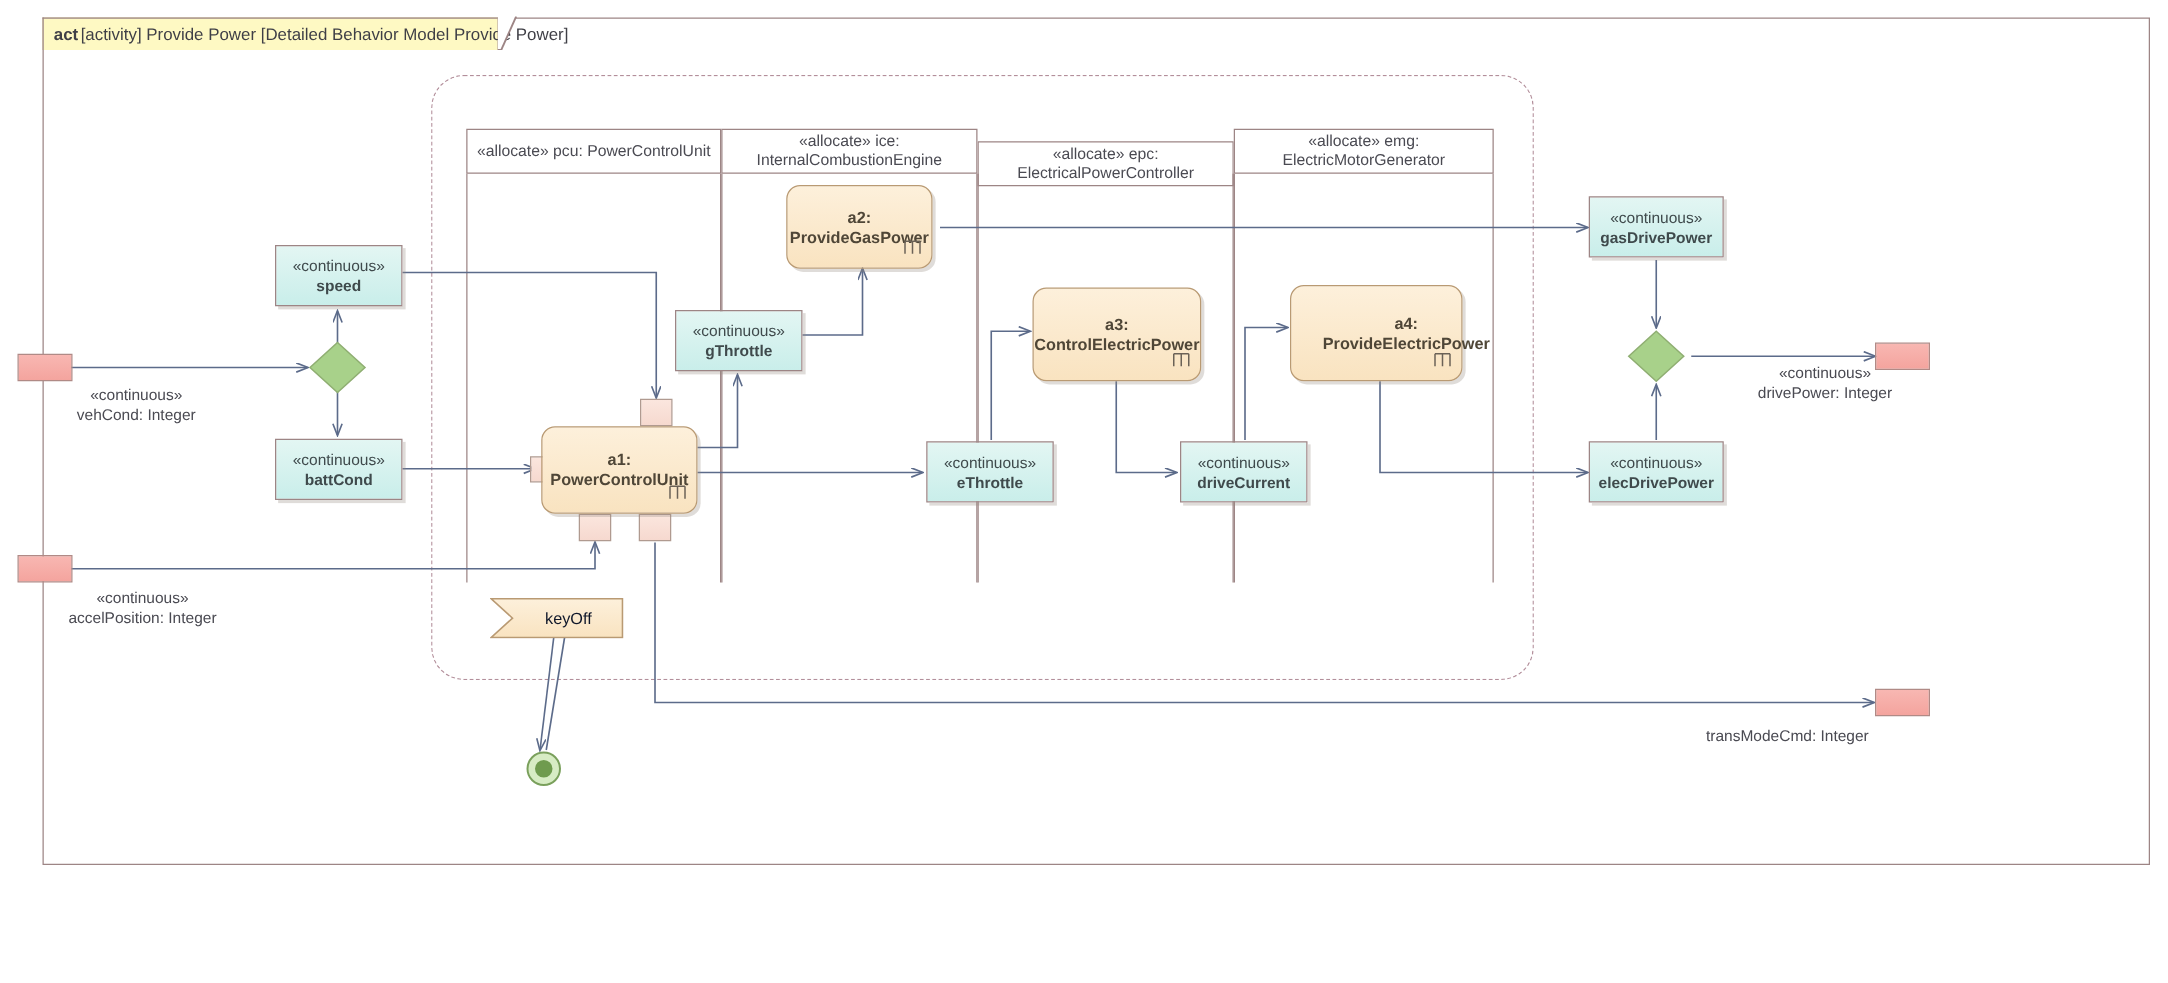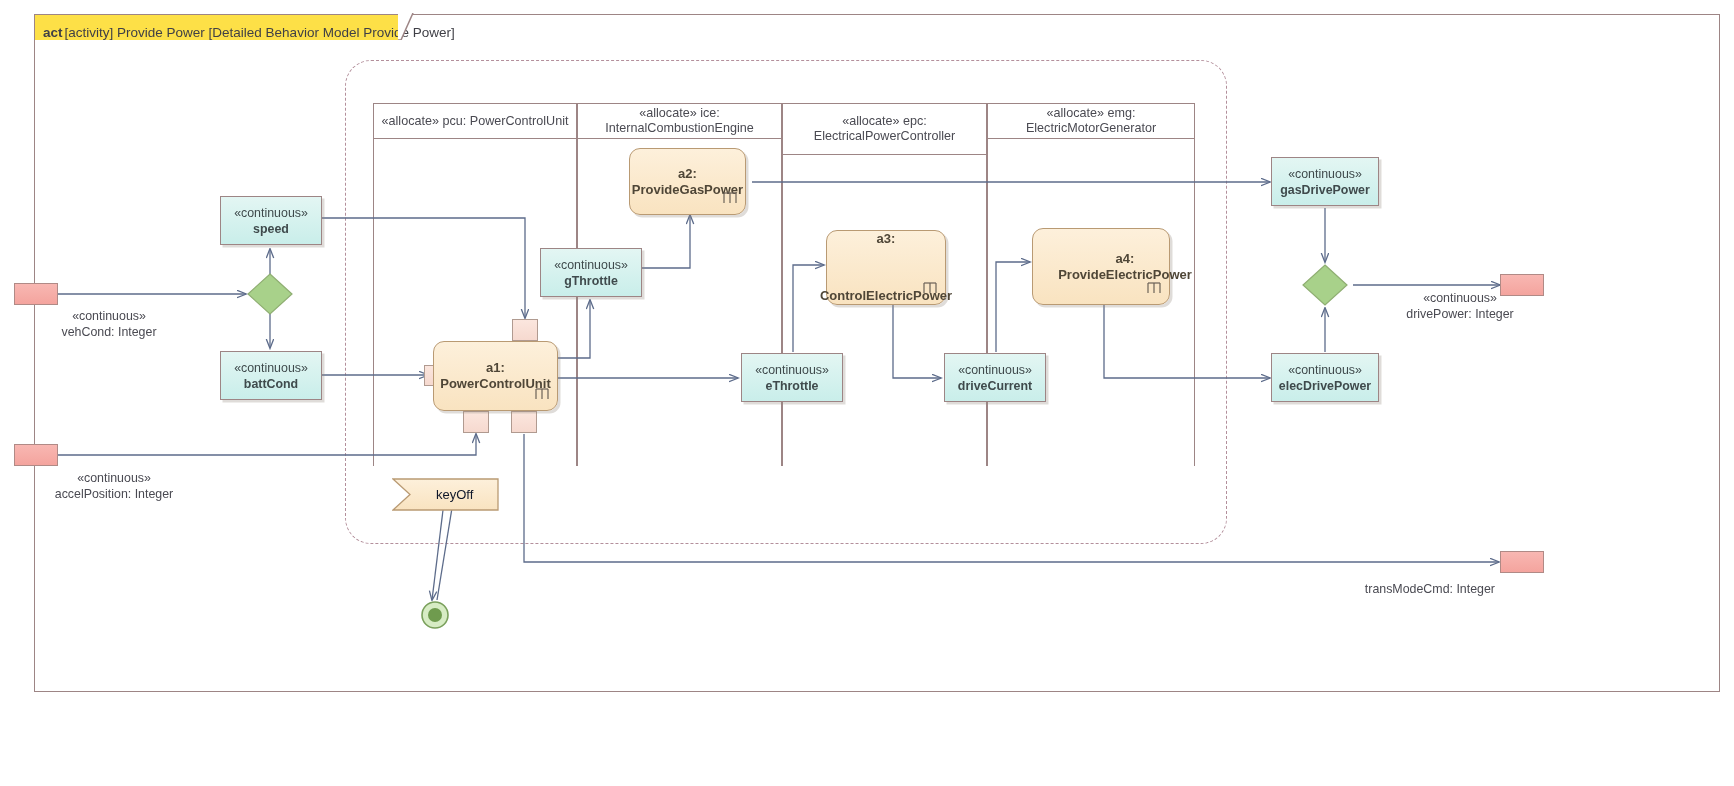--- a/index.html
+++ b/index.html
@@ -2,22 +2,22 @@
 <html><head>
 <meta charset="utf-8">
 <style>
   html,body{margin:0;padding:0;background:#ffffff;}
   body{width:1734px;height:786px;position:relative;font-family:"Liberation Sans",sans-serif;color:#4a4a52;overflow:hidden;}
   #stage{position:absolute;left:0;top:0;width:1734px;height:786px;}
   svg.wires{position:absolute;left:0;top:0;width:1734px;height:786px;pointer-events:none;}
 
   
   .frame{position:absolute;border:1.5px solid #9d8585;background:#fff;}
-  .frame-tab{position:absolute;height:26px;background:#fde047;border:1.5px solid #9d8585;
-    border-bottom:none;display:flex;align-items:flex-end;padding:0 8px;box-sizing:border-box;
+  .frame-tab{position:absolute;height:26px;background:#fef9c3;border:1.5px solid #9d8585;
+    border-bottom:none;display:flex;align-items:center;padding:0 8px;box-sizing:border-box;
     font-size:13.5px;white-space:nowrap;color:#3f3f46;}
   .frame-tab .kw{font-weight:bold;margin-right:2px;}
   .tab-notch{position:absolute;width:26px;height:27px;overflow:hidden;}
   .tab-notch svg{display:block;}
 
   
   .dashed-region{position:absolute;border:1.4px dashed #b38f9b;border-radius:26px;background:transparent;}
   .lane-head{position:absolute;box-sizing:border-box;border:1.2px solid #9d8585;background:#fff;
     display:flex;flex-direction:column;align-items:center;justify-content:center;
     font-size:12.6px;line-height:15px;text-align:center;color:#4a4a52;}
@@ -82,21 +82,21 @@
 
   <div class="dashed-region" style="left:345px;top:60px;width:880px;height:482px;"></div>
 
   <div class="lane-head" style="left:373px;top:103px;width:204px;height:36px;">
     <span>«allocate» pcu: PowerControlUnit</span>
   </div>
   <div class="lane-head" style="left:577px;top:103px;width:205px;height:36px;">
     <span>«allocate» ice:</span>
     <span>InternalCombustionEngine</span>
   </div>
-  <div class="lane-head" style="left:782px;top:103px;width:205px;height:52px;">
+  <div class="lane-head" style="left:782px;top:113px;width:205px;height:36px;">
     <span>«allocate» epc:</span>
     <span>ElectricalPowerController</span>
   </div>
   <div class="lane-head" style="left:987px;top:103px;width:208px;height:36px;">
     <span>«allocate» emg:</span>
     <span>ElectricMotorGenerator</span>
   </div>
 
   <div class="lane-body" style="left:373px;top:139px;width:204px;height:327px;"></div>
   <div class="lane-body" style="left:577px;top:139px;width:205px;height:327px;"></div>
@@ -255,21 +255,21 @@
           <g stroke="#6b6257" stroke-width="1.2" fill="none">
         <path d="M1,1 L13,1"></path>
             <path d="M1,1 L1,11"></path>
             <path d="M7,1 L7,11"></path>
             <path d="M13,1 L13,11"></path>
           </g>
         </svg>
     </span>
   </div>
 
-  <div class="action" style="left:826px;top:230px;width:120px;height:75px;justify-content:space-between;">
+  <div class="action" style="left:826px;top:230px;width:135px;height:75px;">
     <span>a3:</span>
     <span>ControlElectricPower</span>
     <span class="rake">
       <svg width="14" height="13" viewBox="0 0 14 13">
           <g stroke="#6b6257" stroke-width="1.2" fill="none">
         <path d="M1,1 L13,1"></path>
             <path d="M1,1 L1,11"></path>
             <path d="M7,1 L7,11"></path>
             <path d="M13,1 L13,11"></path>
           </g>

